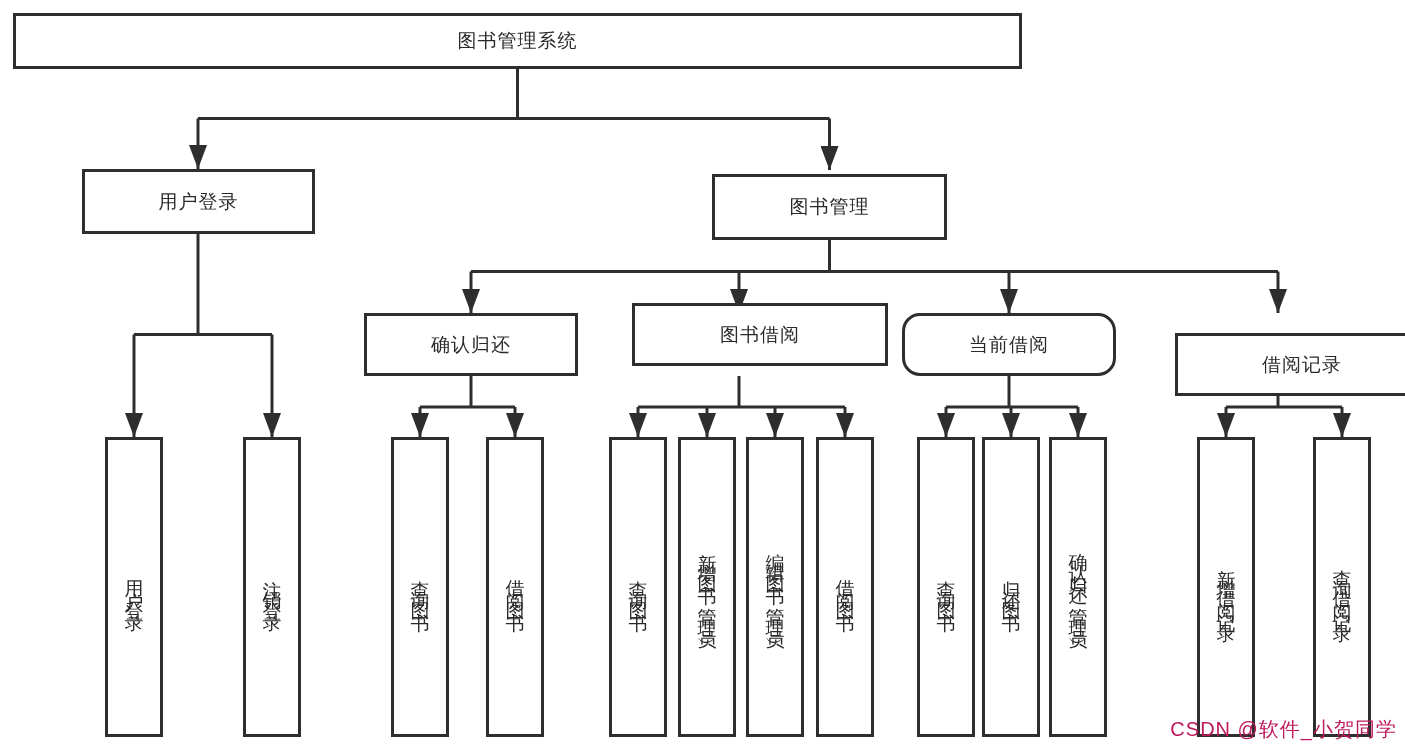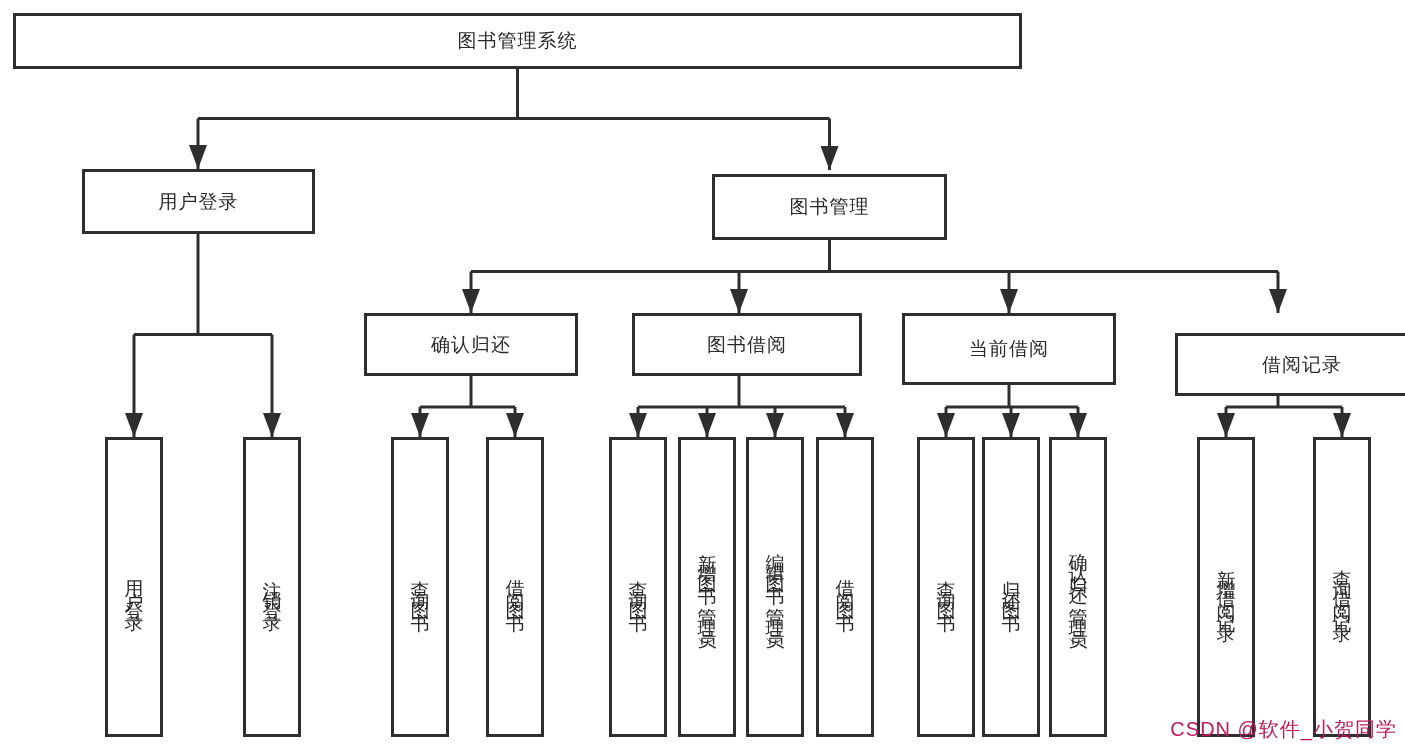--- a/index.html
+++ b/index.html
@@ -93,22 +93,22 @@
       <path d="M1342,407 V437" marker-end="url(#arrow)"></path>
     </g>
   </svg>
 
   <div class="node hbox" style="left:13px;top:13px;width:1009px;height:56px;">图书管理系统</div>
 
   <div class="node hbox" style="left:82px;top:169px;width:233px;height:65px;">用户登录</div>
   <div class="node hbox" style="left:712px;top:174px;width:235px;height:66px;">图书管理</div>
 
   <div class="node hbox" style="left:364px;top:313px;width:214px;height:63px;">确认归还</div>
-  <div class="node hbox" style="left:632px;top:313px;width:230px;height:63px;">图书借阅</div>
-  <div class="node hbox" style="left:902px;top:313px;width:214px;height:72px;">当前借阅</div>
+  <div class="node hbox" style="left:632px;top:303px;width:256px;height:63px;">图书借阅</div>
+  <div class="node hbox" style="left:902px;top:313px;width:214px;height:63px;border-radius:18px;">当前借阅</div>
   <div class="node hbox" style="left:1175px;top:313px;width:254px;height:63px;margin-top:20px;">借阅记录</div>
 
   <div class="node vbox" style="left:105px;top:437px;width:58px;height:300px;">用户登录</div>
   <div class="node vbox" style="left:243px;top:437px;width:58px;height:300px;">注销登录</div>
 
   <div class="node vbox" style="left:391px;top:437px;width:58px;height:300px;">查询图书</div>
   <div class="node vbox" style="left:486px;top:437px;width:58px;height:300px;">借阅图书</div>
 
   <div class="node vbox" style="left:609px;top:437px;width:58px;height:300px;">查询图书</div>
   <div class="node vbox" style="left:678px;top:437px;width:58px;height:300px;">新增图书（管理员）</div>

